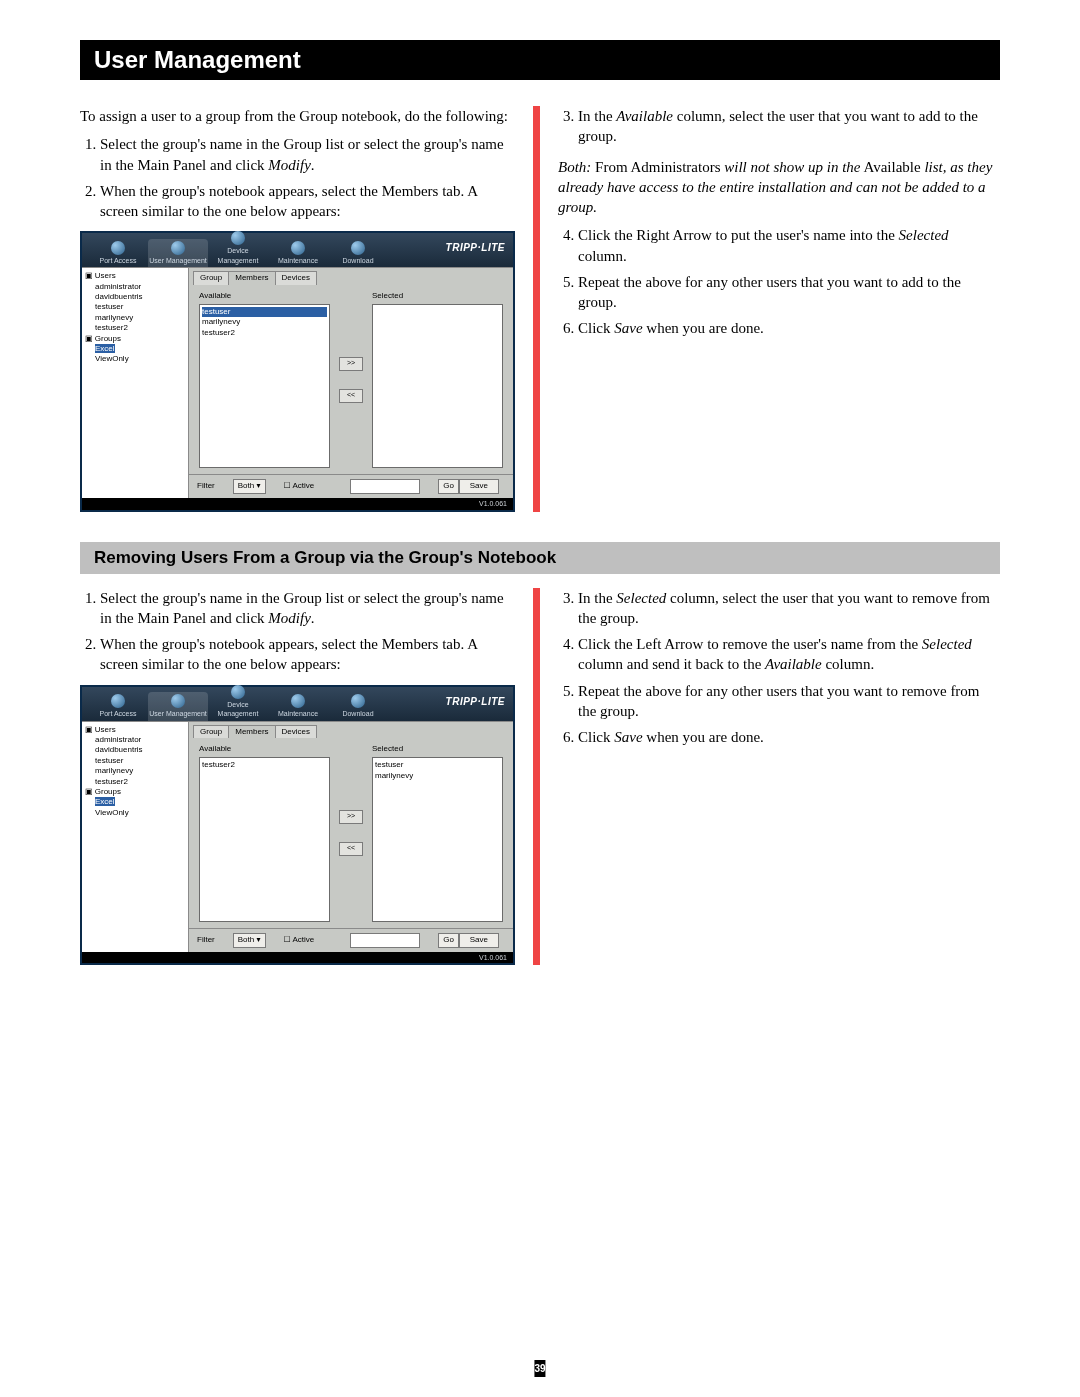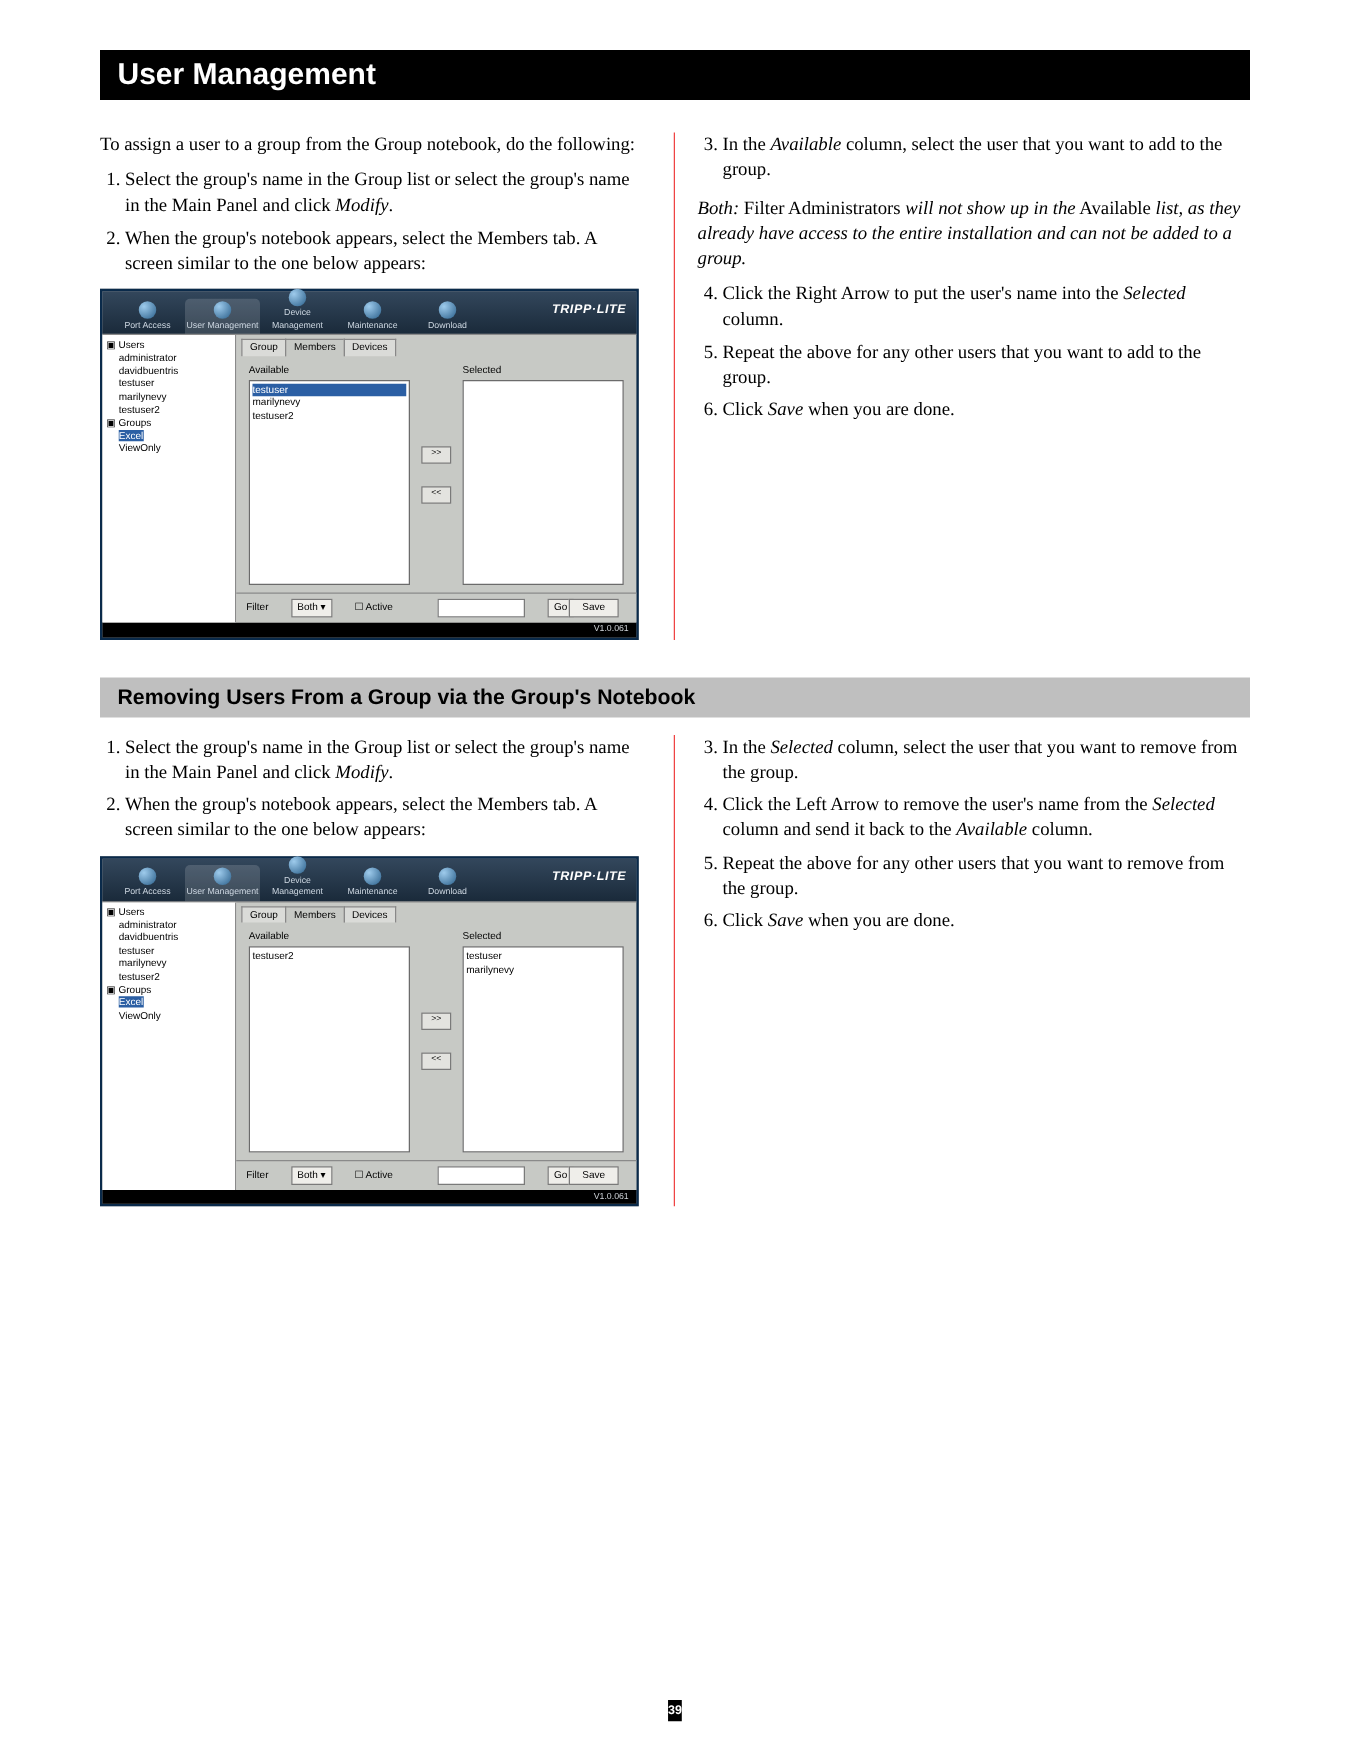--- a/index.html
+++ b/index.html
@@ -36,29 +36,29 @@
   .two-col {
     display: flex;
     gap: 0;
     font-size: 15px;
     line-height: 1.35;
   }
   .col {
     width: 50%;
     box-sizing: border-box;
   }
-  .col.left { padding-right: 28px; border-right: 1px solid #ef4444; }
+  .col.left { padding-right: 18px; border-right: 7px solid #ef4444; }
   .col.right { padding-left: 18px; }
   .intro { margin: 0 0 8px 0; }
   ol.steps { margin: 0 0 10px 0; padding-left: 20px; }
   ol.steps li { margin-bottom: 6px; }
   .note { margin: 6px 0 8px 0; }
   .screenshot {
     border: 2px solid #0a2a4a;
-    background: #a3a3a3;
+    background: #fdba74;
     width: 100%;
     box-sizing: border-box;
     font-family: Arial, Helvetica, sans-serif;
     font-size: 9px;
     color: #000;
   }
   .ss-toolbar {
     background: linear-gradient(#33475c,#1a2a3a);
     color: #cdd7e1;
     display: flex;
@@ -286,21 +286,21 @@
           </div>
         </div>
         <div class="ss-statusbar">V1.0.061</div>
       </div>
     </div>
 
     <div class="col right">
       <ol class="steps" start="3">
         <li>In the <em>Available</em> column, select the user that you want to add to the group.</li>
       </ol>
-      <p class="note"><em><span>Both:</span></em> <span>Filter Administrators</span> <em><span>will not show up in the</span></em> <span>Available</span> <em><span>list, as they already have access to the entire installation and can not be added to a group.</span></em></p>
+      <p class="note"><em><span>Both:</span></em> <span>From Administrators</span> <em><span>will not show up in the</span></em> <span>Available</span> <em><span>list, as they already have access to the entire installation and can not be added to a group.</span></em></p>
       <ol class="steps" start="4">
         <li>Click the Right Arrow to put the user's name into the <em>Selected</em> column.</li>
         <li>Repeat the above for any other users that you want to add to the group.</li>
         <li>Click <em>Save</em> when you are done.</li>
       </ol>
     </div>
   </div>
 
   <div class="spacer"></div>
 

